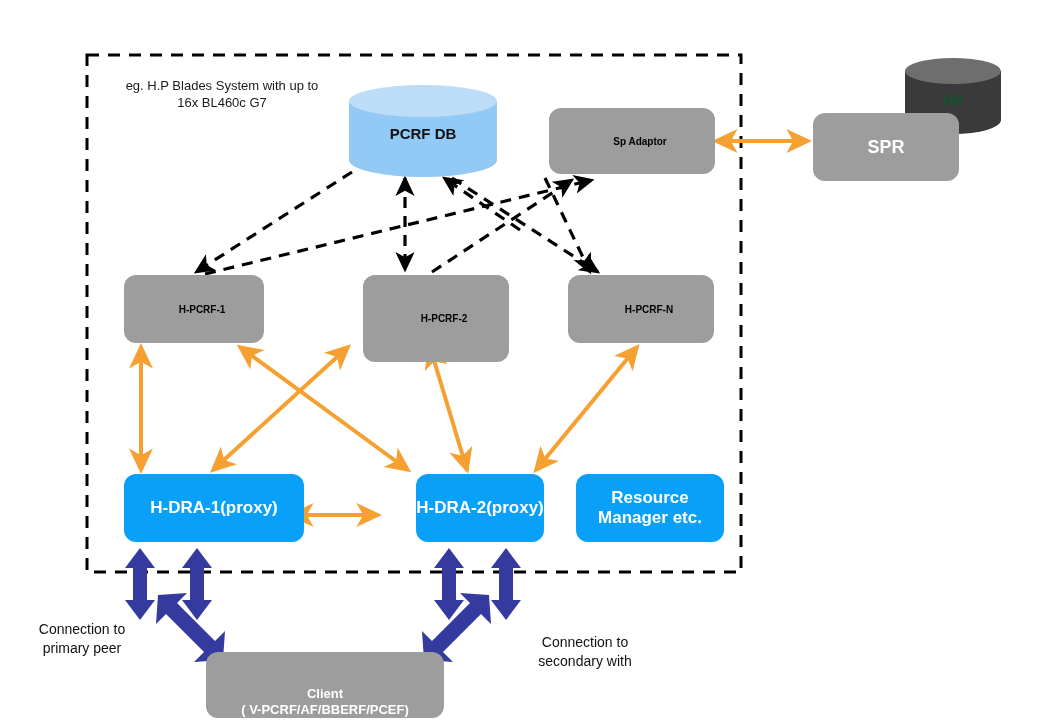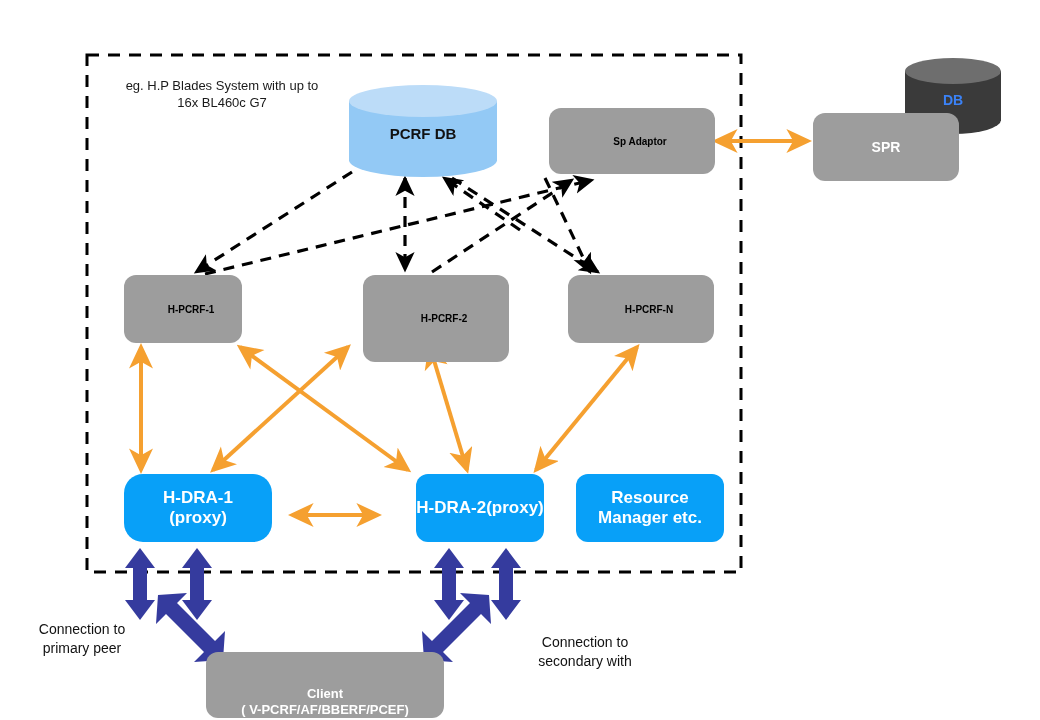--- a/index.html
+++ b/index.html
@@ -9,21 +9,21 @@
     position:relative;overflow:hidden;
   }
   #canvas{position:absolute;left:0;top:0;width:1040px;height:720px;}
   svg.layer{position:absolute;left:0;top:0;width:1040px;height:720px;pointer-events:none;}
 
   .node{position:absolute;display:flex;align-items:center;justify-content:center;
         text-align:center;box-sizing:border-box;}
   .rrect{border-radius:12px;}
   .gray{background:#9d9d9d;color:#000000;font-weight:bold;font-size:10px;padding-left:16px;}
   .blue{background:#08a0f8;color:#ffffff;font-weight:bold;font-size:17px;line-height:1.15;}
-  .spr{background:#9d9d9d;color:#ffffff;font-weight:bold;font-size:14px;}
+  .spr{background:#9d9d9d;color:#ffffff;font-weight:bold;font-size:18px;}
   .client{background:#9d9d9d;color:#ffffff;font-weight:bold;font-size:13px;line-height:1.25;}
 
   .cyl{position:absolute;}
   .cyl .body{position:absolute;left:0;right:0;}
   .cyl .top{position:absolute;left:0;right:0;border-radius:50%;}
   .cyl .bot{position:absolute;left:0;right:0;border-radius:50%;}
   .cyl .lbl{position:absolute;left:0;right:0;text-align:center;font-weight:bold;}
 
   .caption{position:absolute;font-size:13px;color:#1a1a1a;text-align:center;line-height:1.3;}
   .sidelbl{position:absolute;font-size:14px;color:#111111;text-align:center;line-height:1.35;}
@@ -120,38 +120,38 @@
   </div>
 
   <div class="node rrect gray" style="left:549px;top:108px;width:166px;height:66px;">
     <span>Sp Adaptor</span>
   </div>
 
   <div class="cyl" style="left:905px;top:58px;width:96px;height:76px;">
     <div class="bot" style="top:48px;height:28px;background:#3a3a3a;"></div>
     <div class="body" style="top:13px;height:50px;background:#3a3a3a;"></div>
     <div class="top" style="top:0px;height:26px;background:#6e6e6e;"></div>
-    <div class="lbl" style="top:34px;font-size:14px;color:#3b82f6;">DB</div>
+    <div class="lbl" style="top:34px;font-size:14px;color:#14532d;">DB</div>
   </div>
 
   <div class="node rrect spr" style="left:813px;top:113px;width:146px;height:68px;">
     <span>SPR</span>
   </div>
 
-  <div class="node rrect gray" style="left:124px;top:275px;width:118px;height:68px;">
+  <div class="node rrect gray" style="left:124px;top:275px;width:140px;height:68px;">
     <span>H-PCRF-1</span>
   </div>
   <div class="node rrect gray" style="left:363px;top:275px;width:146px;height:87px;">
     <span>H-PCRF-2</span>
   </div>
   <div class="node rrect gray" style="left:568px;top:275px;width:146px;height:68px;">
     <span>H-PCRF-N</span>
   </div>
 
-  <div class="node rrect blue" style="left:124px;top:474px;width:148px;height:68px;flex-direction:column;border-radius:19px;">
+  <div class="node rrect blue" style="left:124px;top:474px;width:180px;height:68px;flex-direction:row;">
     <span>H-DRA-1</span>
     <span>(proxy)</span>
   </div>
   <div class="node rrect blue" style="left:416px;top:474px;width:128px;height:68px;flex-direction:row;">
     <span>H-DRA-2</span>
     <span>(proxy)</span>
   </div>
   <div class="node rrect blue" style="left:576px;top:474px;width:148px;height:68px;flex-direction:column;">
     <span>Resource</span>
     <span>Manager etc.</span>

